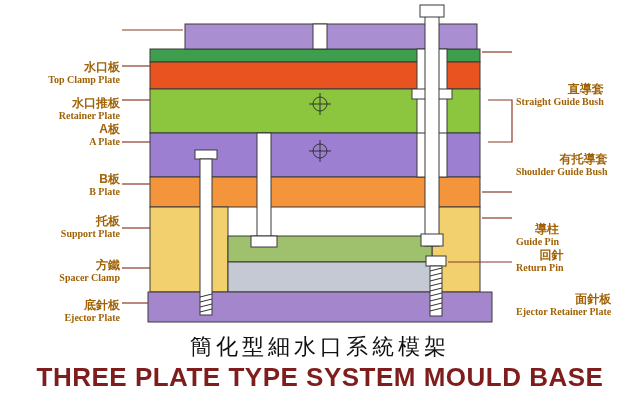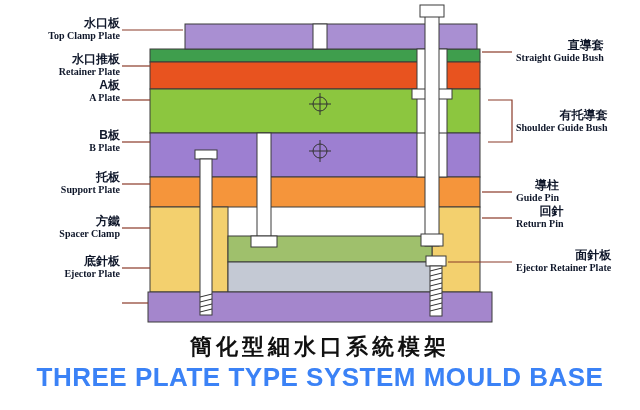--- a/index.html
+++ b/index.html
@@ -1,33 +1,33 @@
 <!DOCTYPE html>
 <html><head>
 <meta charset="utf-8">
 <style>
   html,body{margin:0;padding:0;background:#ffffff;}
   .canvas{
     position:relative;width:640px;height:410px;background:#ffffff;
     overflow:hidden;font-family:"Liberation Serif",serif;
   }
   .diagram-svg{position:absolute;left:0;top:0;}
-  .label{position:absolute;color:#0f172a;line-height:1.18;white-space:nowrap;}
+  .label{position:absolute;color:#a16207;line-height:1.18;white-space:nowrap;margin-top:44px;}
   .label.left{right:520px;text-align:right;}
   .label.right{left:516px;text-align:right;}
   .label .zh{font-size:12px;font-weight:bold;font-family:"Liberation Sans",sans-serif;}
   .label .en{font-size:10px;font-weight:bold;font-family:"Liberation Serif",serif;}
   .title-zh{
     position:absolute;top:332px;left:0;width:640px;text-align:center;
-    font-size:22px;font-weight:bold;letter-spacing:4px;color:#101010;
+    font-size:22px;font-weight:normal;letter-spacing:4px;color:#101010;
     font-family:"Liberation Sans",sans-serif;
   }
   .title-en{
     position:absolute;top:362px;left:0;width:640px;text-align:center;
-    font-size:26px;font-weight:bold;letter-spacing:0.5px;color:#3b82f6;
+    font-size:26px;font-weight:bold;letter-spacing:0.5px;color:#7f1d1d;
     font-family:"Liberation Sans",sans-serif;
   }
   .plate{stroke:#3b3b3b;stroke-width:1;}
   .metal{fill:#ffffff;stroke:#3b3b3b;stroke-width:1;}
   .leader{stroke:#8a3a28;stroke-width:1.2;fill:none;}
   .thin{stroke:#333333;stroke-width:1;fill:none;}
 </style>
 </head>
 <body>
 

